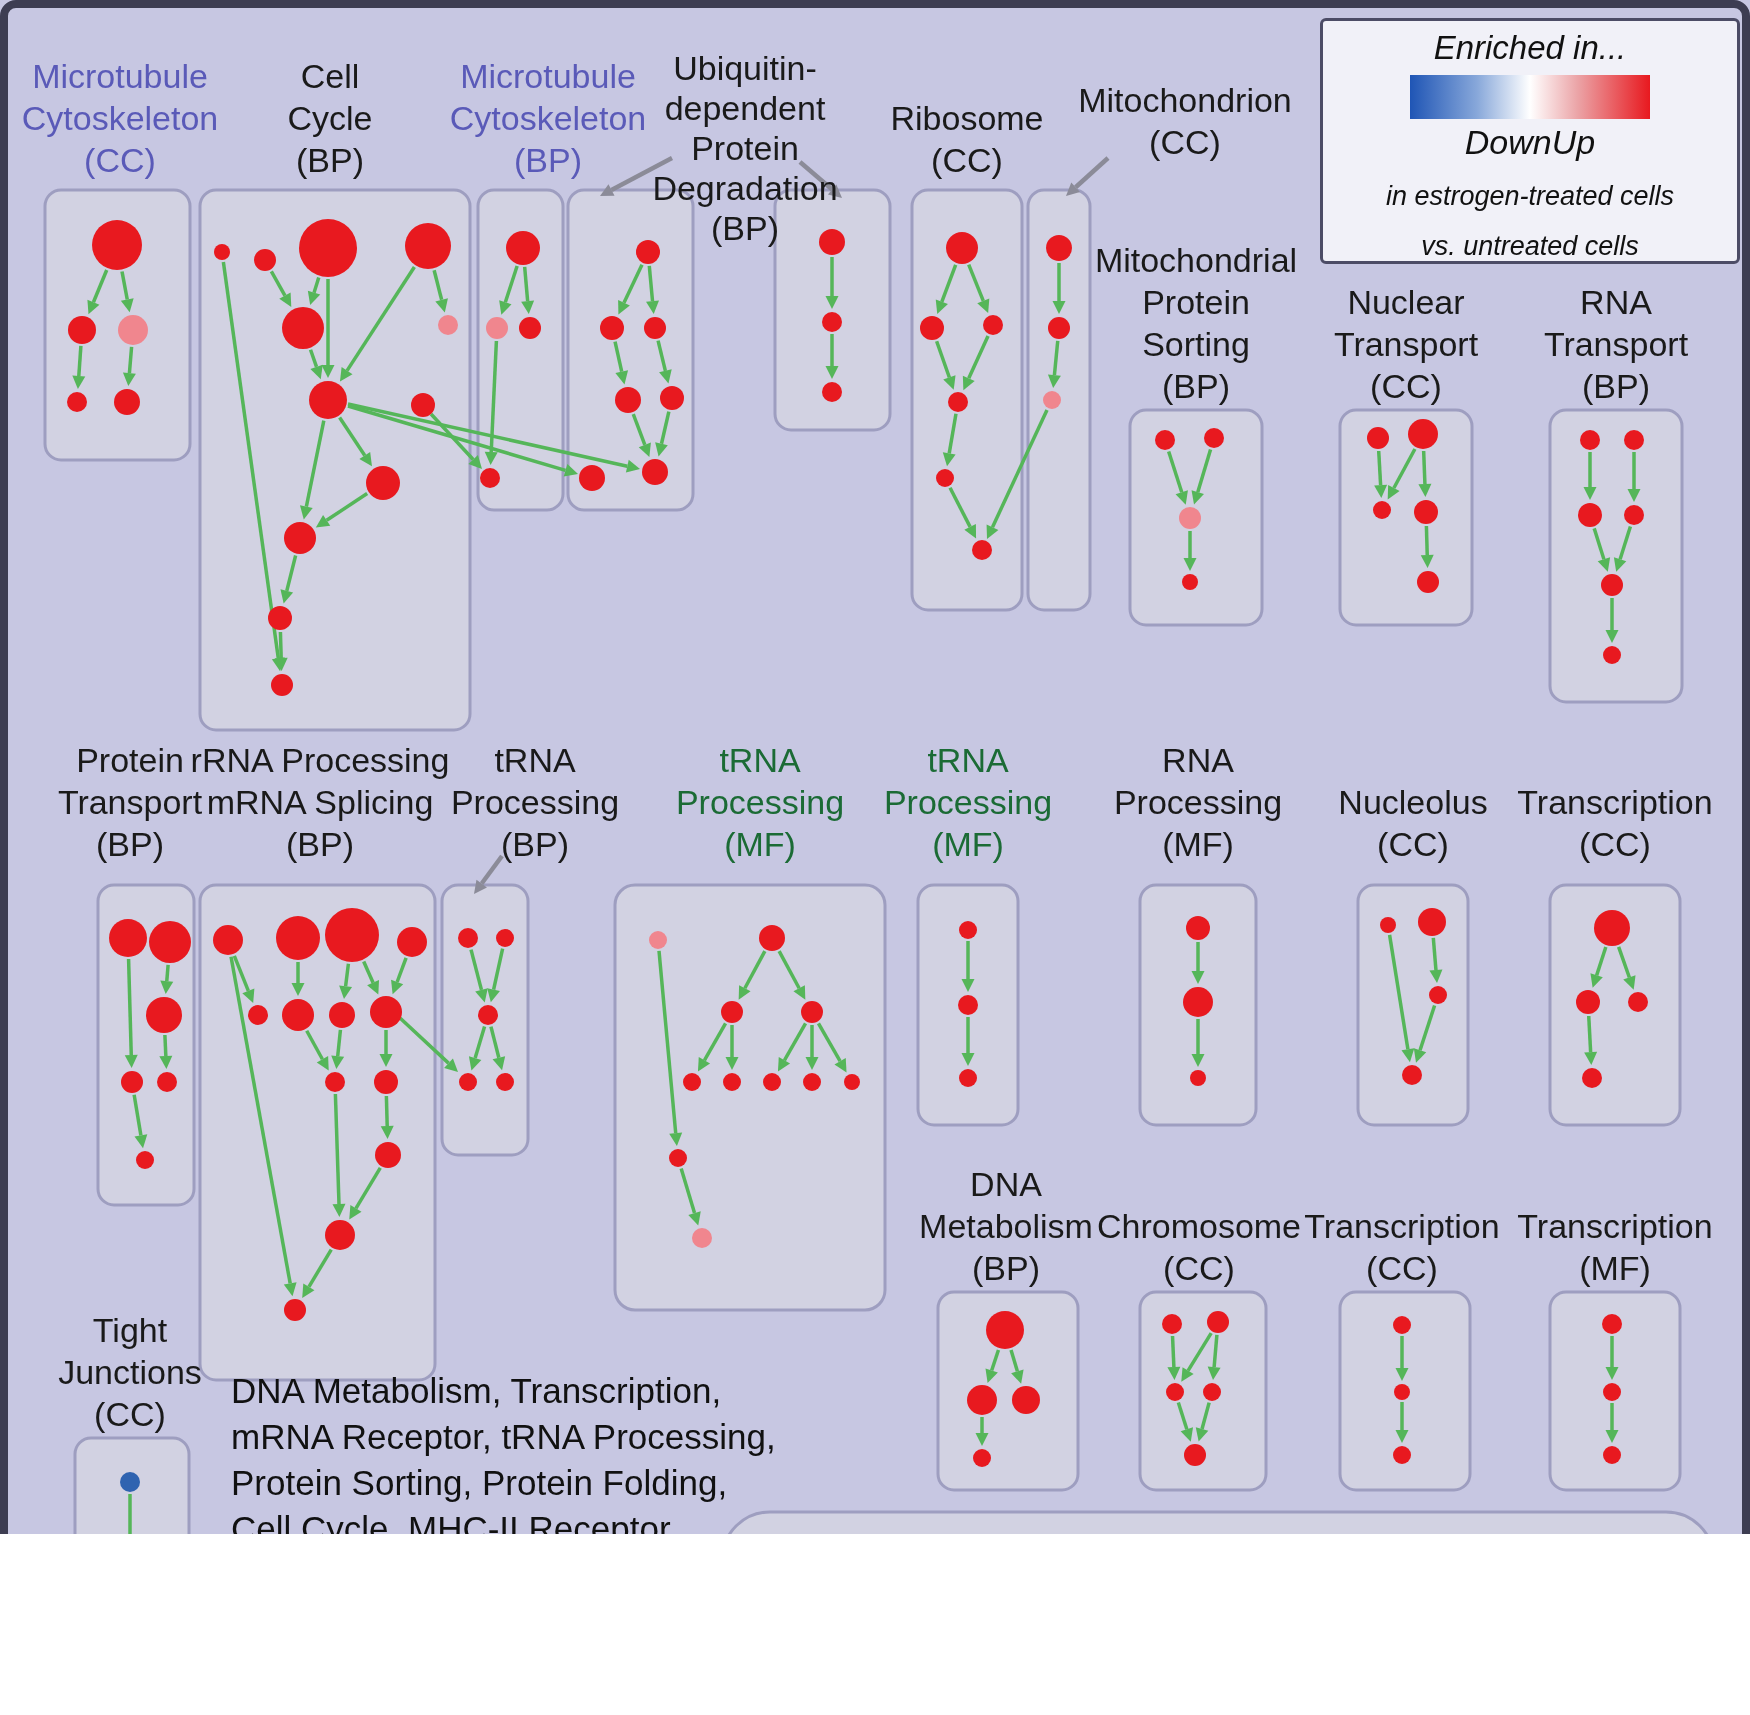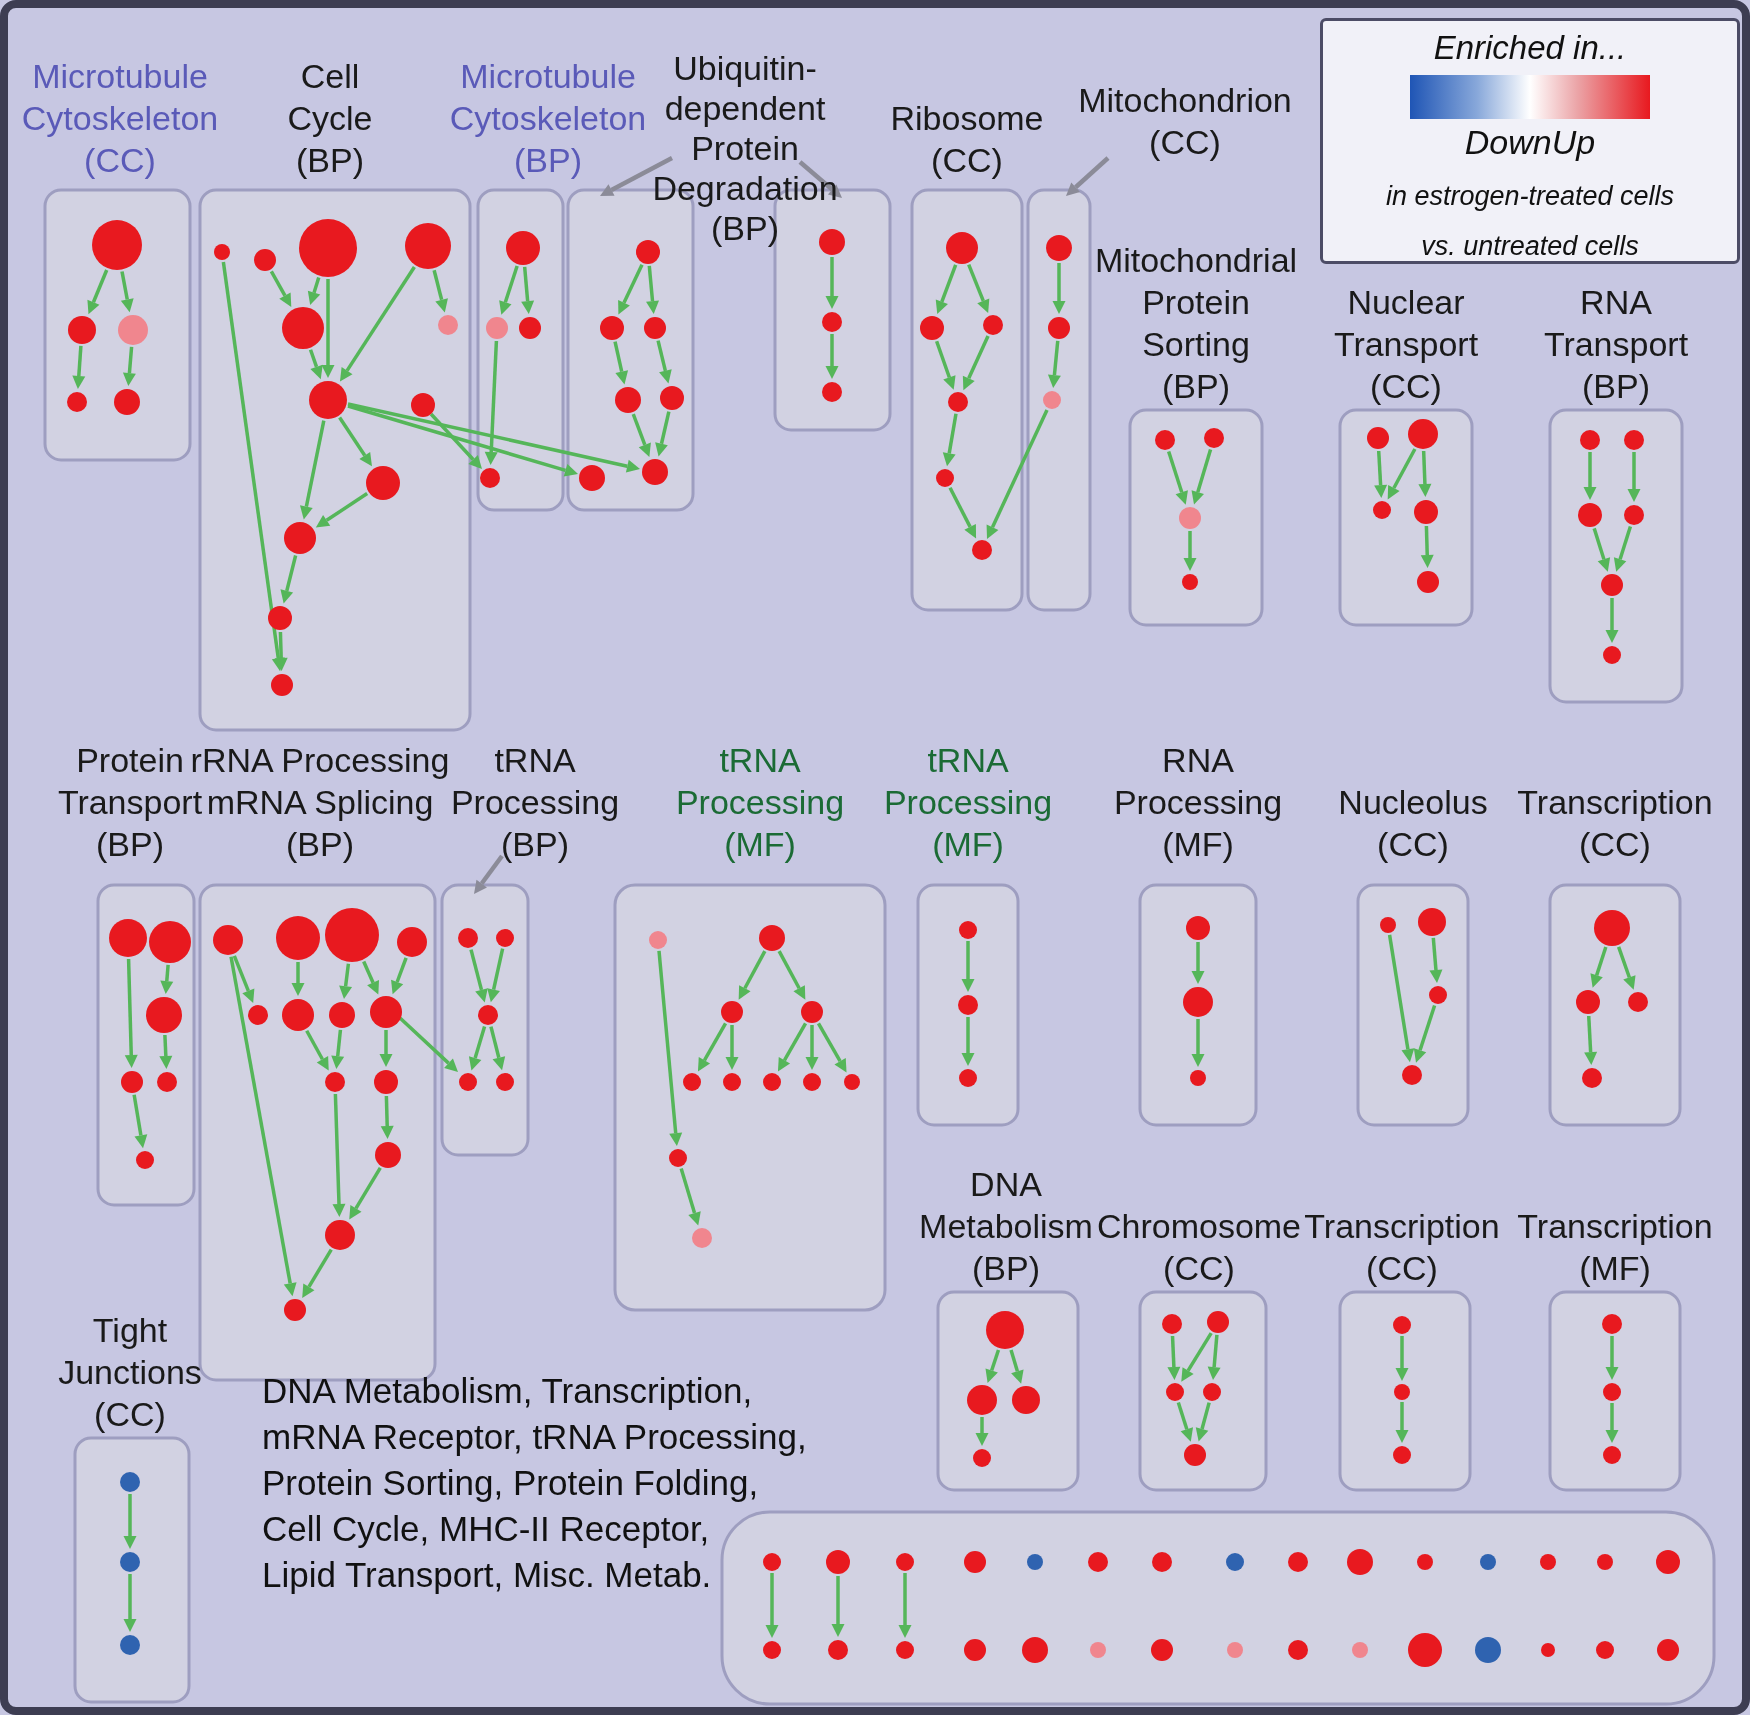--- a/index.html
+++ b/index.html
@@ -1,26 +1,26 @@
 <!DOCTYPE html>
 <html><head>
 <meta charset="utf-8">
 <style>
   html,body{margin:0;padding:0;background:#ffffff;}
-  .canvas{position:relative;width:1750px;height:1715px;background:#c7c7e2;font-family:"Liberation Sans",sans-serif;overflow:hidden;}
+  .canvas{position:relative;width:1750px;height:1534px;background:#c7c7e2;font-family:"Liberation Sans",sans-serif;overflow:hidden;}
   svg{position:absolute;left:0;top:0;z-index:1;}
   svg text{font-family:"Liberation Sans",sans-serif;}
   .legend{position:absolute;left:1320px;top:18px;width:420px;height:246px;background:#f1f1f8;
           border:3px solid #4c4c66;border-radius:6px;text-align:center;color:#111;z-index:2;box-sizing:border-box;font-style:italic;}
   .legend-title{font-size:33px;margin-top:8px;}
   .legend-gradient{width:240px;height:44px;margin:8px auto 4px;
     background:linear-gradient(90deg,#1f55b5 0%,#88a8da 28%,#ffffff 50%,#eba3a6 70%,#e8191f 100%);}
   .legend-updown{display:flex;justify-content:center;padding:0 62px;font-size:34px;}
   .legend-sub{font-size:27px;margin-top:19px;}
-  .misc-text{position:absolute;left:262px;top:1368px;font-size:35px;line-height:46px;color:#111;z-index:2;}
+  .misc-text{position:absolute;left:231px;top:1368px;font-size:35px;line-height:46px;color:#111;z-index:2;}
 </style>
 </head>
 <body>
 
 <div class="canvas">
 
   <svg id="diagram" width="1750" height="1715" viewBox="0 0 1750 1715">
       <rect x="4" y="4" width="1742" height="1707" rx="12" fill="none" stroke="#3d3d52" stroke-width="8"></rect>
       <rect x="45" y="190" width="145" height="270" rx="16" fill="#d2d2e2" stroke="#9e9ec0" stroke-width="3"></rect>
       <rect x="200" y="190" width="270" height="540" rx="16" fill="#d2d2e2" stroke="#9e9ec0" stroke-width="3"></rect>

